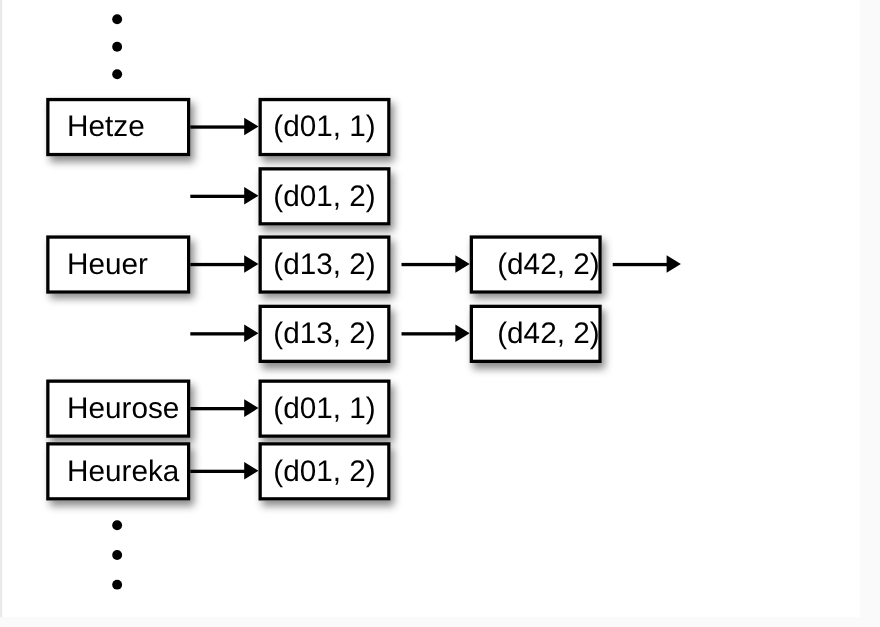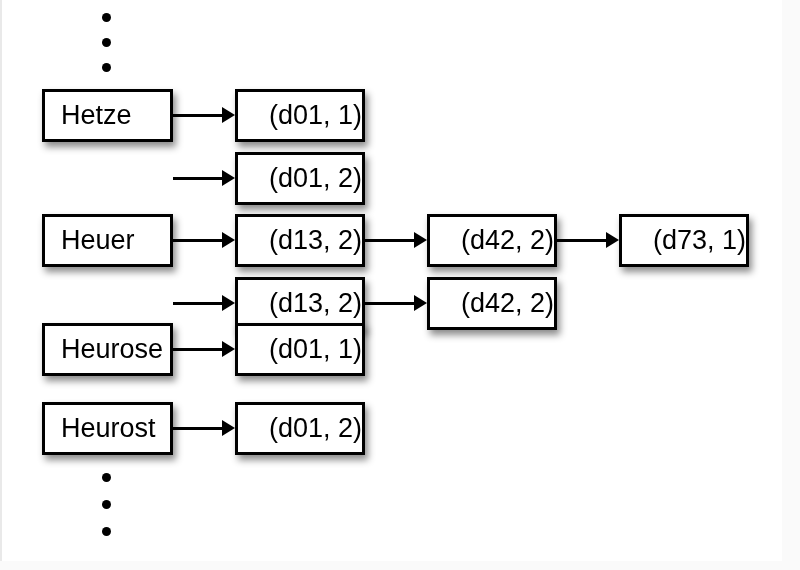--- a/index.html
+++ b/index.html
@@ -42,22 +42,22 @@
     font-size: 27px;
     line-height: 46px;
     white-space: nowrap;
   }
   .term {
     left: 40px;
     width: 131px;
     padding-left: 16px;
   }
   .posting {
-    width: 130px;
-    text-align: right;
+    width: 120px;
+    text-align: center;
   }
   .p1 { left: 233px; }
   .p2 { left: 425px; padding-left: 22px; }
   .p3 { left: 617px; }
   .arrow {
     position: absolute;
     top: 18px;
     width: 62px;
     height: 17px;
   }
@@ -81,21 +81,21 @@
     height: 0;
     display: block;
     border-top: 8px solid transparent;
     border-bottom: 8px solid transparent;
     border-left: 13px solid #000000;
   }
   .r1 { top: 89px; }
   .r2 { top: 152px; }
   .r3 { top: 214px; }
   .r4 { top: 277px; }
-  .r5 { top: 323px; }
+  .r5 { top: 345px; }
   .r6 { top: 402px; }
   .vdots {
     position: absolute;
     left: 100px;
     display: flex;
     flex-direction: column;
     align-items: center;
   }
   .vdots.top { top: 13px; gap: 16px; }
   .vdots.bottom { top: 473px; gap: 18px; }
@@ -144,21 +144,20 @@
     <div class="box posting p1"><span>(d13, 2)</span></div>
     <span class="arrow a2">
         <i class="line"></i>
         <i class="head"></i>
       </span>
     <div class="box posting p2"><span>(d42, 2)</span></div>
     <span class="arrow a3">
         <i class="line"></i>
         <i class="head"></i>
       </span>
-    <div class="box posting p3"><span>(d73, 1)</span></div>
   </div>
 
   <div class="row r4">
     <span class="arrow a1">
         <i class="line"></i>
         <i class="head"></i>
       </span>
     <div class="box posting p1"><span>(d13, 2)</span></div>
     <span class="arrow a2">
         <i class="line"></i>
@@ -170,21 +169,21 @@
   <div class="row r5">
     <div class="box term"><span>Heurose</span></div>
     <span class="arrow a1">
         <i class="line"></i>
         <i class="head"></i>
       </span>
     <div class="box posting p1"><span>(d01, 1)</span></div>
   </div>
 
   <div class="row r6">
-    <div class="box term"><span>Heurost</span></div>
+    <div class="box term"><span>Heureka</span></div>
     <span class="arrow a1">
         <i class="line"></i>
         <i class="head"></i>
       </span>
     <div class="box posting p1"><span>(d01, 2)</span></div>
   </div>
 
   <div class="vdots bottom">
     <i class="dot"></i>
     <i class="dot"></i>

